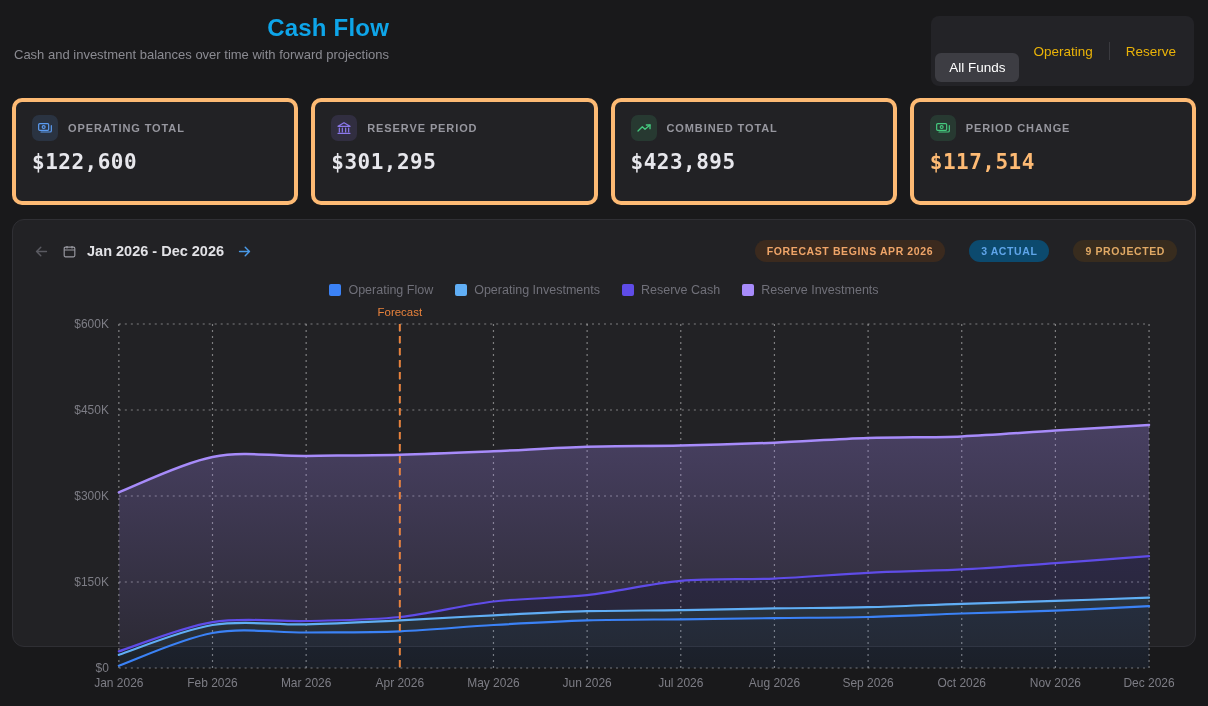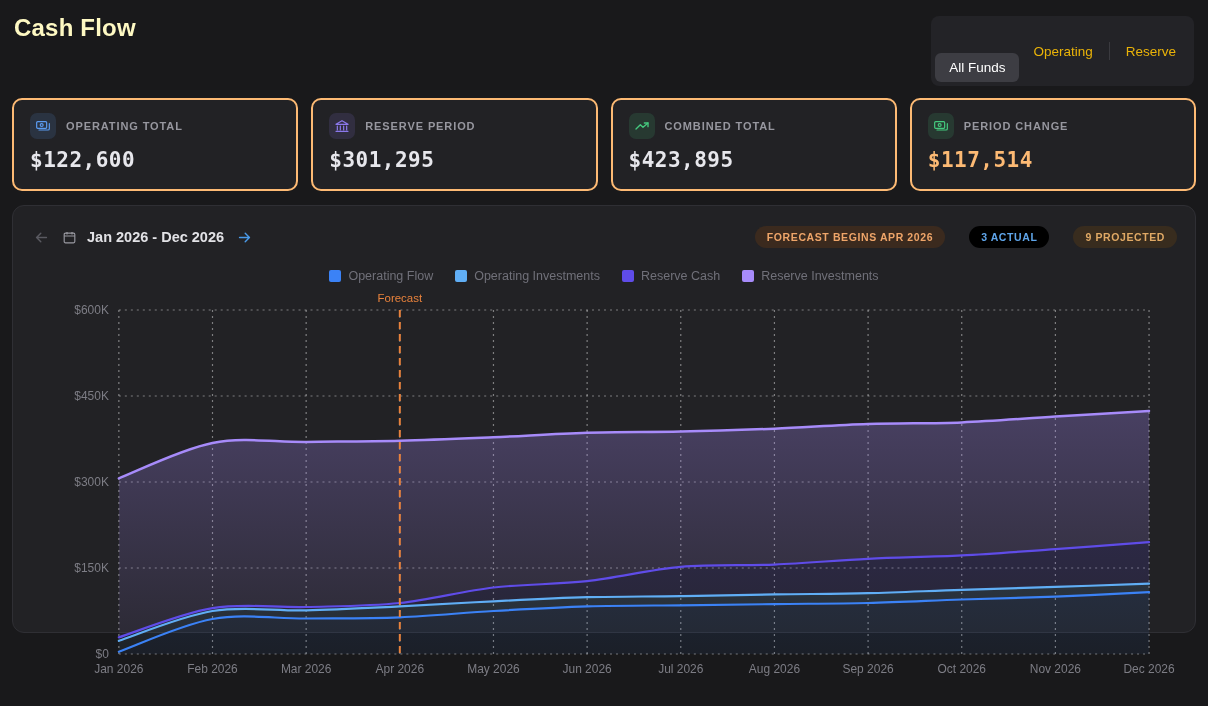--- a/index.html
+++ b/index.html
@@ -6,38 +6,38 @@
   html,body { width:1208px; height:706px; overflow:hidden; }
   body {
     background:#19191b;
     font-family:"Liberation Sans", sans-serif;
     color:#e7e7ec;
   }
   .page { padding:14px 12px 12px 12px; }
 
   
   .top { display:flex; justify-content:space-between; align-items:flex-start; padding:0 2px; }
-  .page-title { font-size:24px; font-weight:700; color:#fef9c3; letter-spacing:.2px;text-align:right; }
+  .page-title { font-size:24px; font-weight:700; color:#0ea5e9; letter-spacing:.2px;text-align:right; }
   .page-subtitle { font-size:13px; color:#8b8b92; margin-top:5px; }
   .tab-group {
     display:flex; align-items:center; background:#232327; border-radius:8px;
     padding:4px; margin-top:2px;
   }
   .tab {
     border:none; background:transparent; color:#eab308; font-size:13.5px;
     padding:7px 14px; border-radius:6px; cursor:pointer; font-family:inherit;
   }
   .tab.active { background:#3d3d43; color:#ffffff; font-weight:500;margin-top:33px; }
   .tab-divider { width:1px; height:18px; background:#3a3a3f; margin:0 2px; }
 
   
   .stats-row { display:grid; grid-template-columns:repeat(4,1fr); gap:13px; margin-top:12px; }
   .stat-card {
-    background:#222225; border:2px solid #fdba74; border-radius:10px;
-    padding:13px 24px 15px 16px; height:93px;
+    background:#222225; border:4px solid #fdba74; border-radius:10px;
+    padding:13px 24px 15px 16px; height:107px;
   }
   .stat-head { display:flex; align-items:center; gap:10px; }
   .chip {
     width:26px; height:26px; border-radius:7px; display:inline-flex;
     align-items:center; justify-content:center; flex:0 0 auto;
   }
   .chip svg { width:16px; height:16px; }
   .stat-label { font-size:11px; font-weight:700; letter-spacing:.9px; color:#97979f; }
   .stat-value {
     margin-top:9px; font-family:"DejaVu Sans Mono", monospace;
@@ -70,20 +70,21 @@
   .chart-svg text { font-family:"Liberation Sans", sans-serif; }
 </style>
 </head>
 <body>
 
 <div class="page">
 
   <div class="top">
     <div>
       <div class="page-title">Cash Flow</div>
+      <div class="page-subtitle">Cash and investment balances over time with forward projections</div>
     </div>
     <div class="tab-group">
         <button class="tab active">All Funds</button>
         <button class="tab">Operating</button>
         <span class="tab-divider"></span>
         <button class="tab">Reserve</button>
       </div>
   </div>
 
   <div class="stats-row">
@@ -156,21 +157,21 @@
         </span>
         <span class="range-label">Jan 2026 - Dec 2026</span>
         <button class="nav-btn nav-next">
           <svg viewBox="0 0 24 24" fill="none" stroke="currentColor" stroke-width="2" stroke-linecap="round" stroke-linejoin="round">
               <path d="M5 12h14M13 6l6 6-6 6"></path>
             </svg>
         </button>
       </div>
       <div class="badges">
           <span class="badge" style="background: rgb(59, 42, 30); color: rgb(239, 165, 105);">FORECAST BEGINS APR 2026</span>
-          <span class="badge" style="background: #000000; color: rgb(95, 165, 234);">3 ACTUAL</span>
+          <span class="badge" style="background: #0c4a6e; color: rgb(95, 165, 234);">3 ACTUAL</span>
           <span class="badge" style="background: rgb(56, 44, 30); color: rgb(224, 169, 101);">9 PROJECTED</span>
         </div>
     </div>
 
     <div class="legend">
         <span class="legend-item">
           <span class="legend-swatch" style="background: rgb(59, 130, 246);"></span>
           <span>Operating Flow</span>
         </span>
         <span class="legend-item">

